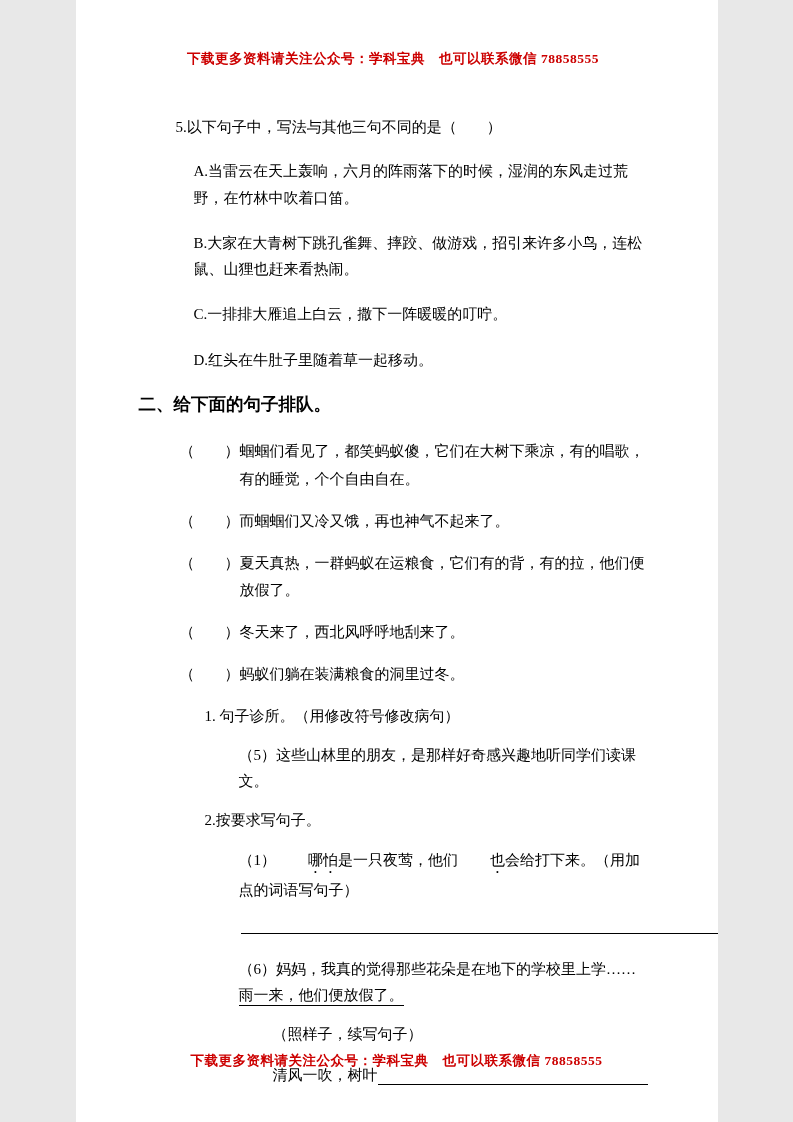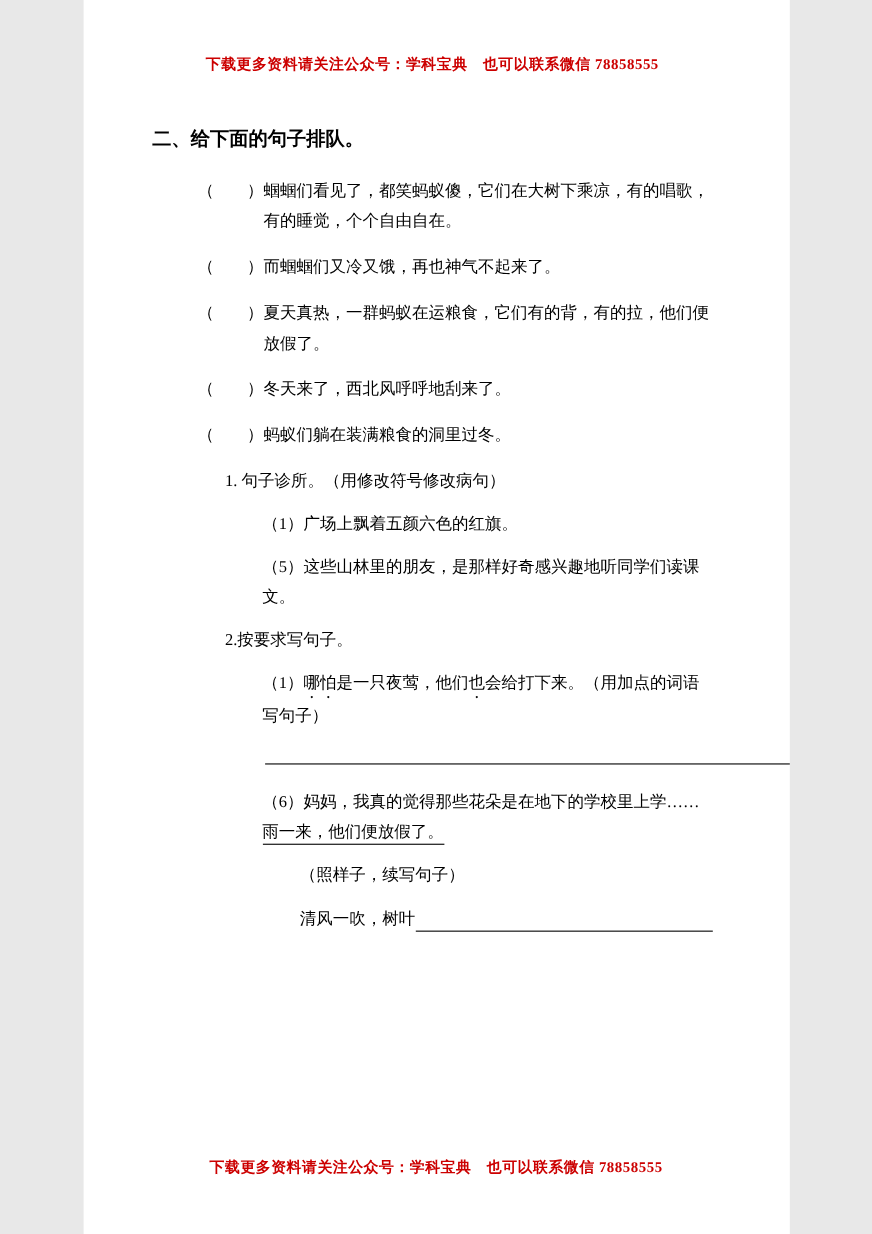--- a/index.html
+++ b/index.html
@@ -42,20 +42,21 @@
   .order-text { flex: 1 1 auto; }
 
   .sub-title { margin: 6px 0 13px 66px; line-height: 1.75; }
   .sub-item  { margin: 0 0 13px 100px; line-height: 1.75; }
 
   .emph {
     -webkit-text-emphasis: filled dot;
     -webkit-text-emphasis-position: under right;
     text-emphasis: filled dot;
     text-emphasis-position: under right;
+    margin-left: 32px;
   }
   .u { border-bottom: 1px solid #000; padding-bottom: 2px; }
 
   .answer-line {
     margin: 30px 0 22px 102px;
     width: 555px;
     height: 0;
     border-bottom: 1.3px solid #000;
   }
 
@@ -69,20 +70,27 @@
     height: 1.4em;
   }
 </style>
 </head>
 <body>
 
 <div class="page">
 
   <div class="note top">下载更多资料请关注公众号：学科宝典　也可以联系微信 78858555</div>
 
+  <div>
+    <p class="stem">5.以下句子中，写法与其他三句不同的是（　　）</p>
+    <p class="option">A.当雷云在天上轰响，六月的阵雨落下的时候，湿润的东风走过荒野，在竹林中吹着口笛。</p>
+    <p class="option">B.大家在大青树下跳孔雀舞、摔跤、做游戏，招引来许多小鸟，连松鼠、山狸也赶来看热闹。</p>
+    <p class="option">C.一排排大雁追上白云，撒下一阵暖暖的叮咛。</p>
+    <p class="option">D.红头在牛肚子里随着草一起移动。</p>
+  </div>
 
   <h2 class="sec-title">二、给下面的句子排队。</h2>
 
   <div>
     <div class="order-item">
       <span class="order-blank">（　　）</span>
       <span class="order-text">蝈蝈们看见了，都笑蚂蚁傻，它们在大树下乘凉，有的唱歌，有的睡觉，个个自由自在。</span>
     </div>
     <div class="order-item">
       <span class="order-blank">（　　）</span>
@@ -97,21 +105,20 @@
       <span class="order-text">冬天来了，西北风呼呼地刮来了。</span>
     </div>
     <div class="order-item">
       <span class="order-blank">（　　）</span>
       <span class="order-text">蚂蚁们躺在装满粮食的洞里过冬。</span>
     </div>
   </div>
 
 
   <p class="sub-title">1. 句子诊所。（用修改符号修改病句）</p>
-  <p class="sub-item">（1）广场上飘着五颜六色的红旗。</p>
   <p class="sub-item">（5）这些山林里的朋友，是那样好奇感兴趣地听同学们读课文。</p>
 
   <p class="sub-title">2.按要求写句子。</p>
 
   <p class="sub-item"><span>（1）</span><span class="emph">哪怕</span><span>是一只夜莺，他们</span><span class="emph">也</span><span>会给打下来。</span><span>（用加点的词语写句子）</span></p>
 
   <div class="answer-line"></div>
 
   <p class="sub-item"><span>（6）妈妈，我真的觉得那些花朵是在地下的学校里上学……</span><span class="u">雨一来，他们便放假了。</span></p>
 

